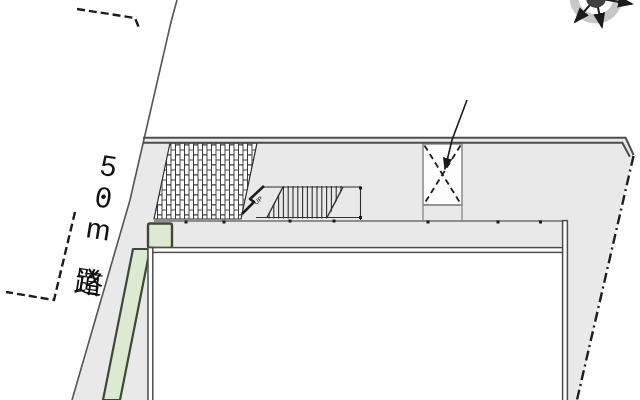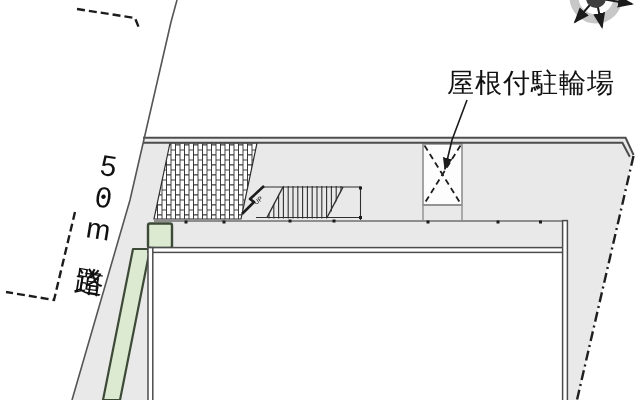--- a/index.html
+++ b/index.html
@@ -139,15 +139,14 @@
       <circle cx="596" cy="-3" r="22" fill="none" stroke="var(--compass-ring)" stroke-width="9"></circle>
       <line x1="596" y1="-2" x2="575" y2="22" stroke="#1c1c1c" stroke-width="2" marker-end="url(#ah)"></line>
       <line x1="596" y1="-2" x2="602" y2="27" stroke="#1c1c1c" stroke-width="2" marker-end="url(#ah)"></line>
       <line x1="596" y1="-2" x2="632" y2="4" stroke="#1c1c1c" stroke-width="2" marker-end="url(#ah)"></line>
       <circle cx="596" cy="-2" r="10" fill="var(--compass-center)"></circle>
     </g>
   </svg>
 
   <div class="road-label">5・0m道路</div>
 
-  <div class="bike-label">屋根付駐輪場</div>
 
 </div>
 
 </body></html>

